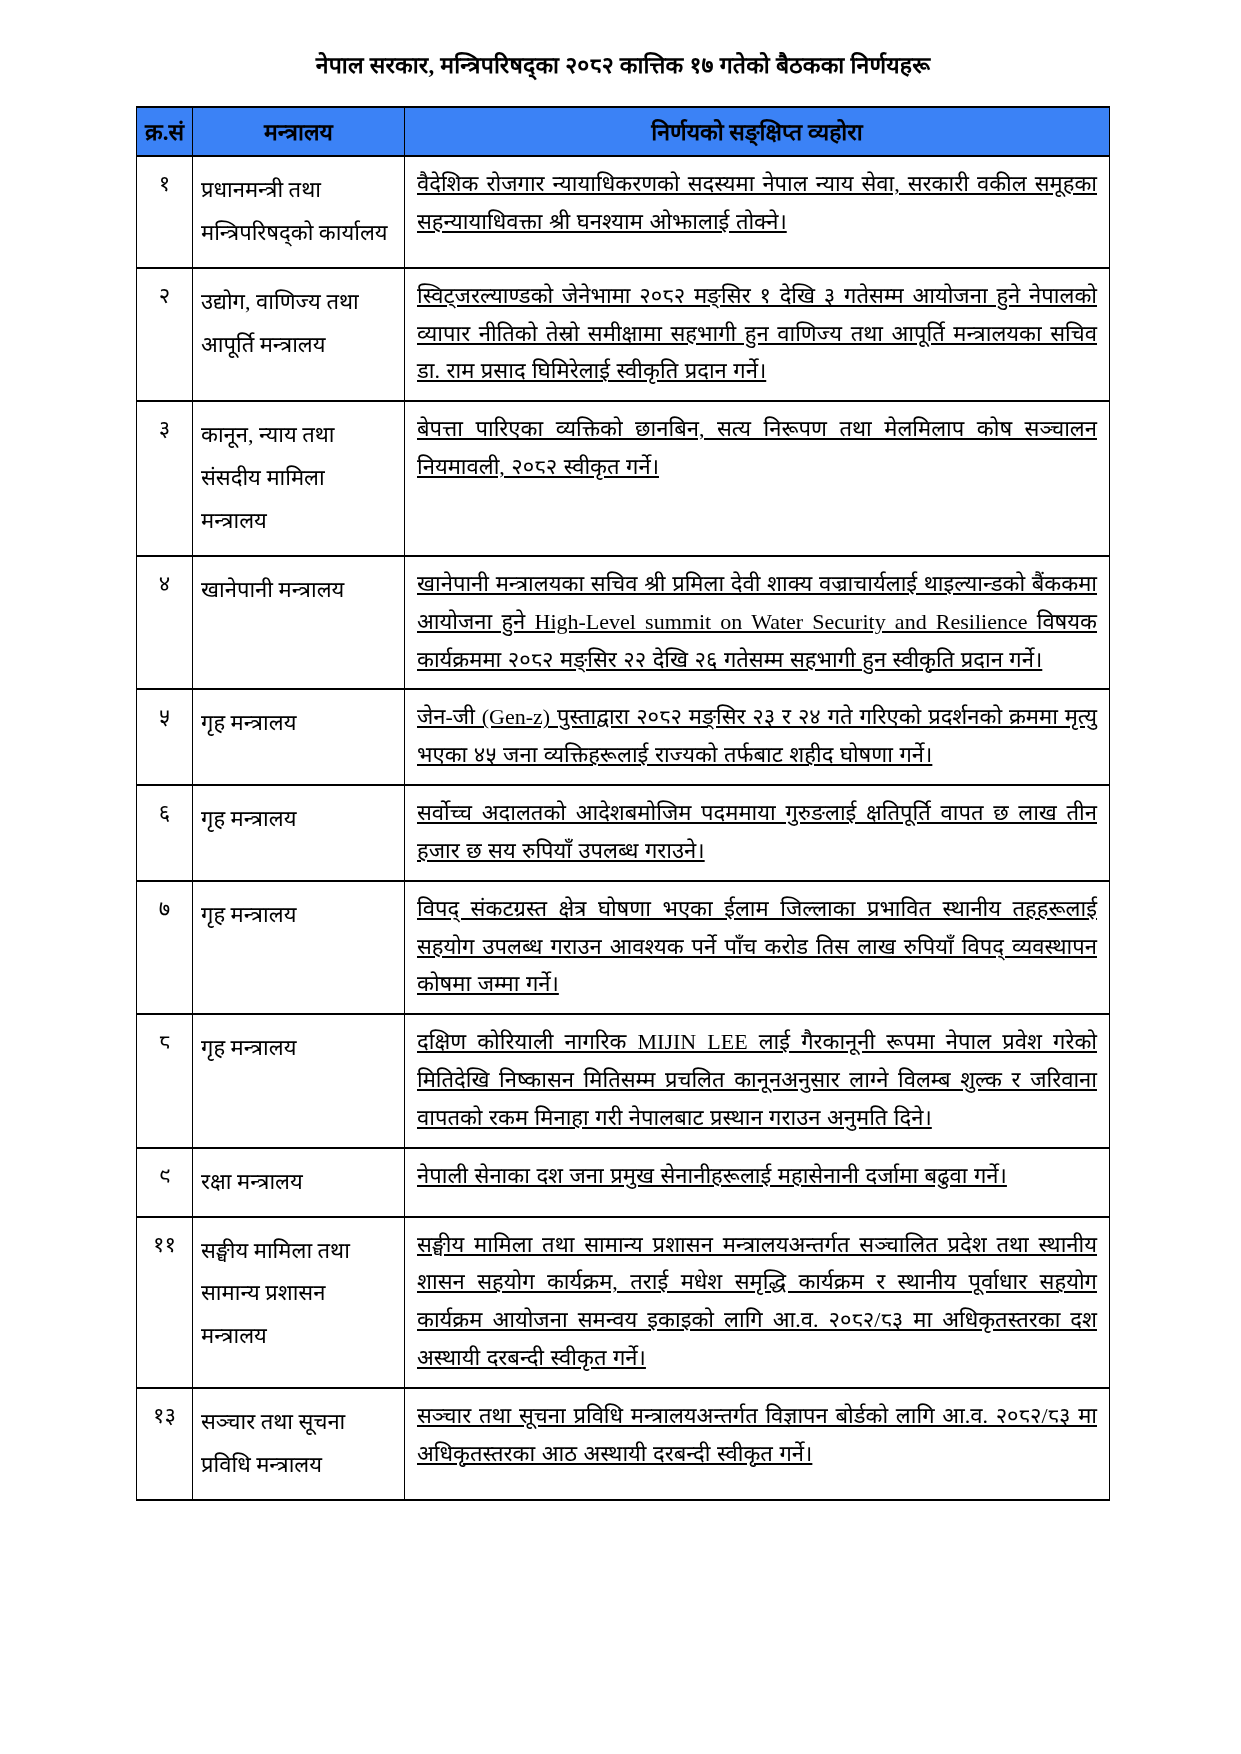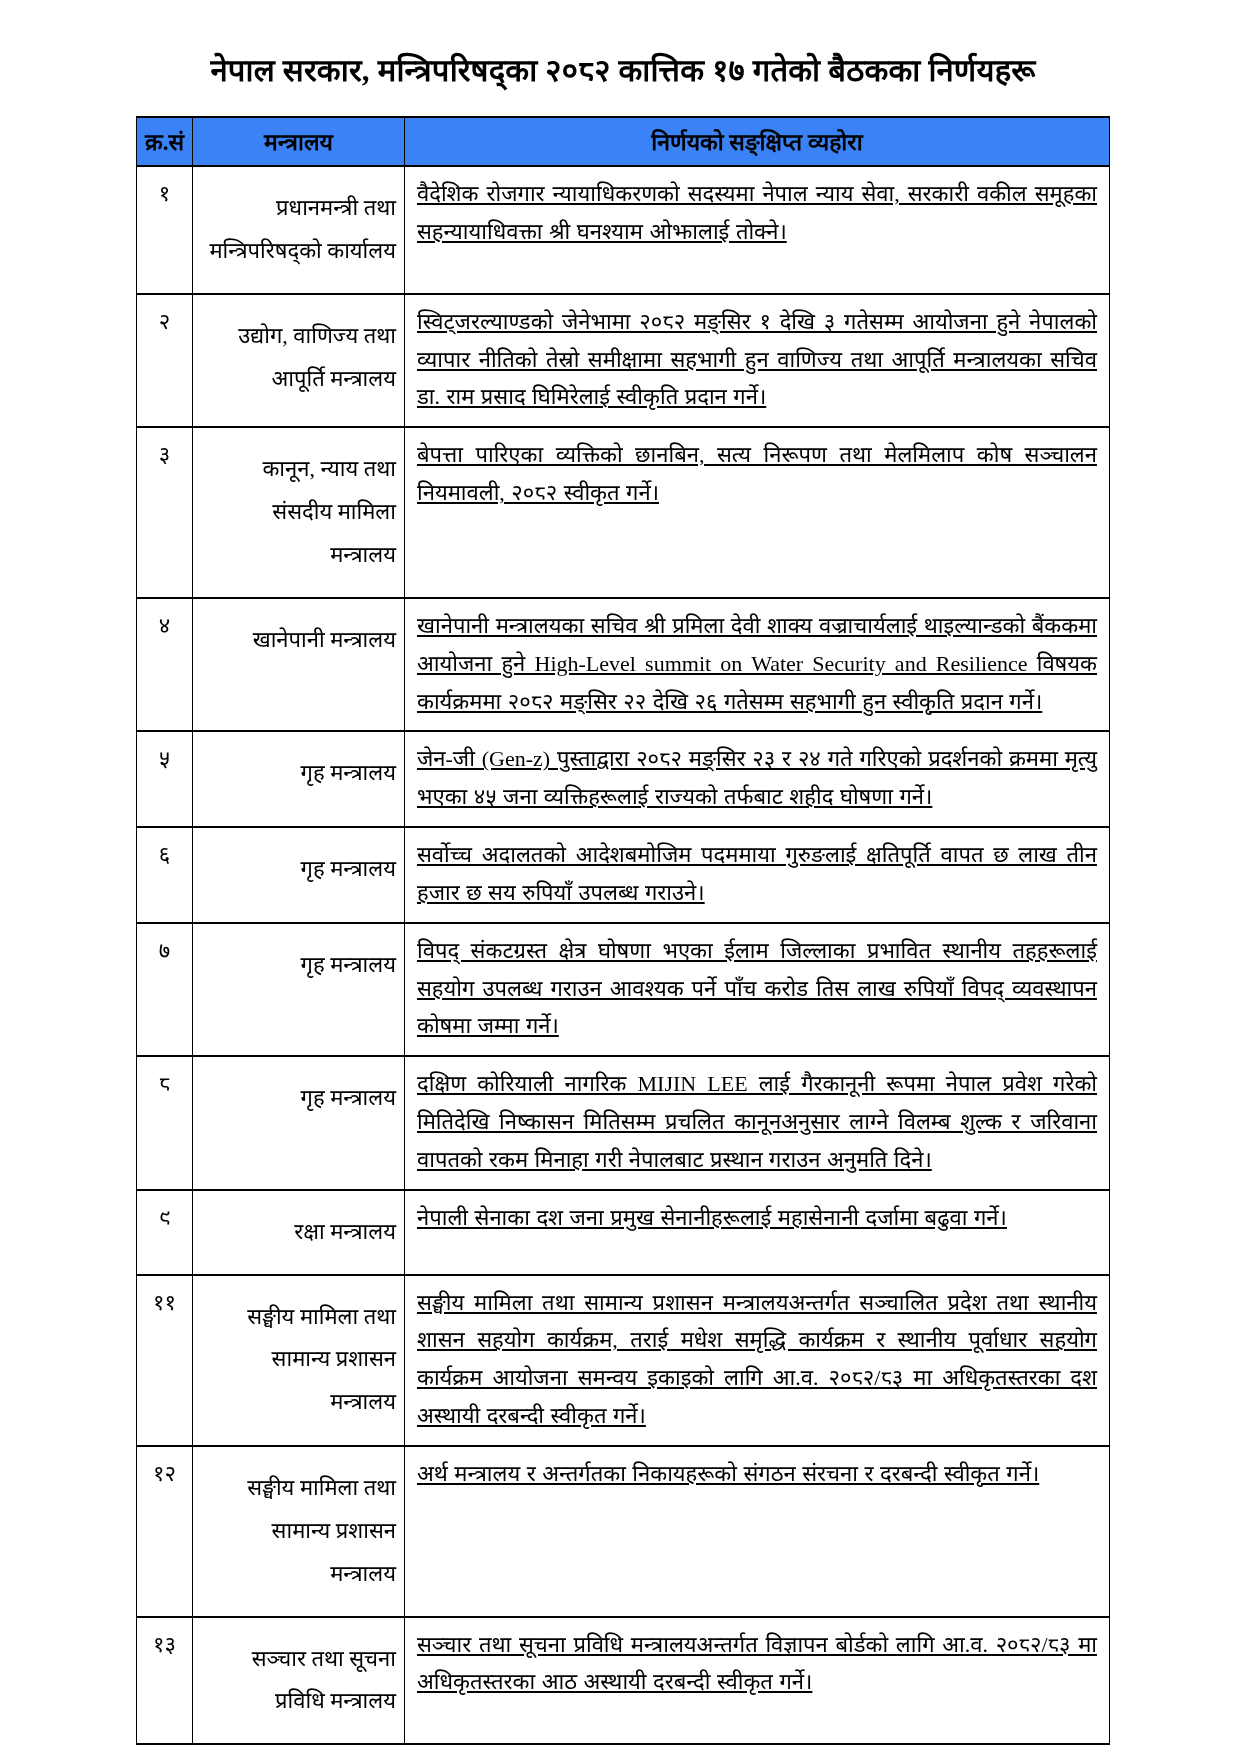--- a/index.html
+++ b/index.html
@@ -13,21 +13,21 @@
     min-height: 1754px;
     position: relative;
   }
   .page {
     padding-top: 48px;
     padding-left: 136px;
     padding-right: 131px;
   }
   .doc-title {
     text-align: center;
-    font-size: 31px;
+    font-size: 23px;
     font-weight: bold;
     margin-bottom: 26px;
     letter-spacing: 0.2px;
   }
   table.decisions {
     border-collapse: collapse;
     width: 100%;
     table-layout: fixed;
   }
   table.decisions col.col-sn { width: 56px; }
@@ -45,23 +45,23 @@
     text-align: center;
     padding: 7px 4px 8px 4px;
   }
   td.sn-cell {
     text-align: center;
     font-size: 22px;
     padding: 8px 2px;
     line-height: 1.7;
   }
   td.ministry-cell {
-    text-align: right;
+    text-align: left;
     font-size: 22px;
-    padding: 20px 8px;
+    padding: 12px 8px;
     line-height: 1.95;
   }
   td.decision-cell {
     text-align: justify;
     font-size: 22px;
     padding: 8px 12px 10px 12px;
     line-height: 1.72;
     word-spacing: 1px;
     text-decoration: underline;
   }
@@ -131,25 +131,20 @@
       <td class="sn-cell">९</td>
       <td class="ministry-cell">रक्षा मन्त्रालय</td>
       <td class="decision-cell">नेपाली सेनाका दश जना प्रमुख सेनानीहरूलाई महासेनानी दर्जामा बढुवा गर्ने।</td>
     </tr>
         <tr>
       <td class="sn-cell">११</td>
       <td class="ministry-cell">सङ्घीय मामिला तथा सामान्य प्रशासन मन्त्रालय</td>
       <td class="decision-cell">सङ्घीय मामिला तथा सामान्य प्रशासन मन्त्रालयअन्तर्गत सञ्चालित प्रदेश तथा स्थानीय शासन सहयोग कार्यक्रम, तराई मधेश समृद्धि कार्यक्रम र स्थानीय पूर्वाधार सहयोग कार्यक्रम आयोजना समन्वय इकाइको लागि आ.व. २०८२/८३ मा अधिकृतस्तरका दश अस्थायी दरबन्दी स्वीकृत गर्ने।</td>
     </tr>
         <tr>
-      <td class="sn-cell">१२</td>
-      <td class="ministry-cell">सङ्घीय मामिला तथा सामान्य प्रशासन मन्त्रालय</td>
-      <td class="decision-cell">अर्थ मन्त्रालय र अन्तर्गतका निकायहरूको संगठन संरचना र दरबन्दी स्वीकृत गर्ने।</td>
-    </tr>
-        <tr>
       <td class="sn-cell">१३</td>
       <td class="ministry-cell">सञ्चार तथा सूचना प्रविधि मन्त्रालय</td>
       <td class="decision-cell">सञ्चार तथा सूचना प्रविधि मन्त्रालयअन्तर्गत विज्ञापन बोर्डको लागि आ.व. २०८२/८३ मा अधिकृतस्तरका आठ अस्थायी दरबन्दी स्वीकृत गर्ने।</td>
     </tr>
       </tbody>
   </table>
 
 </div>
 
 </body></html>

